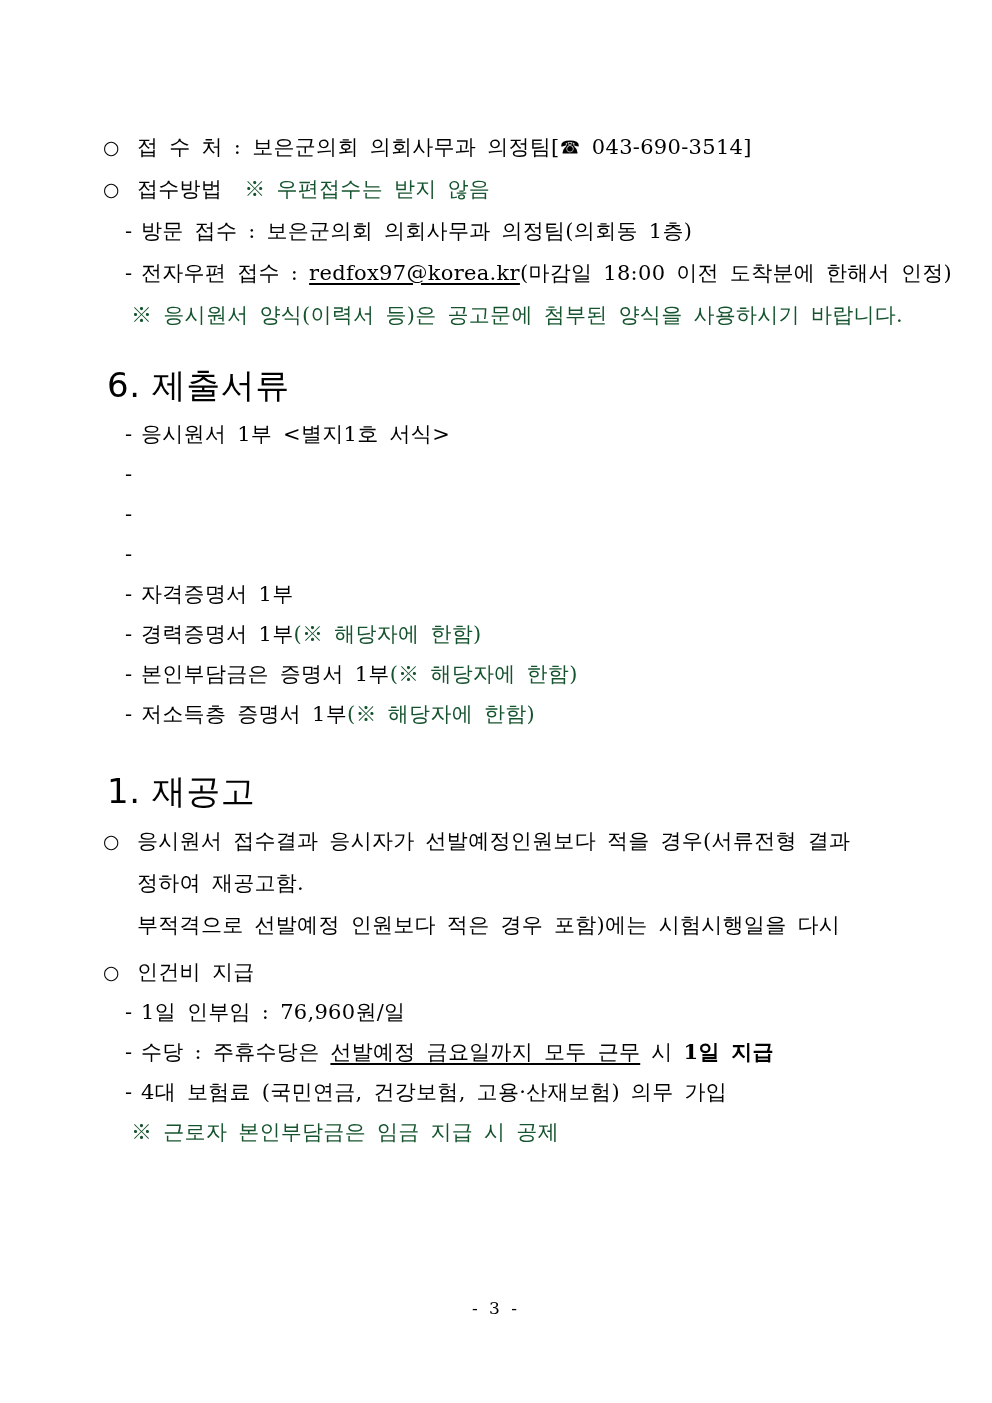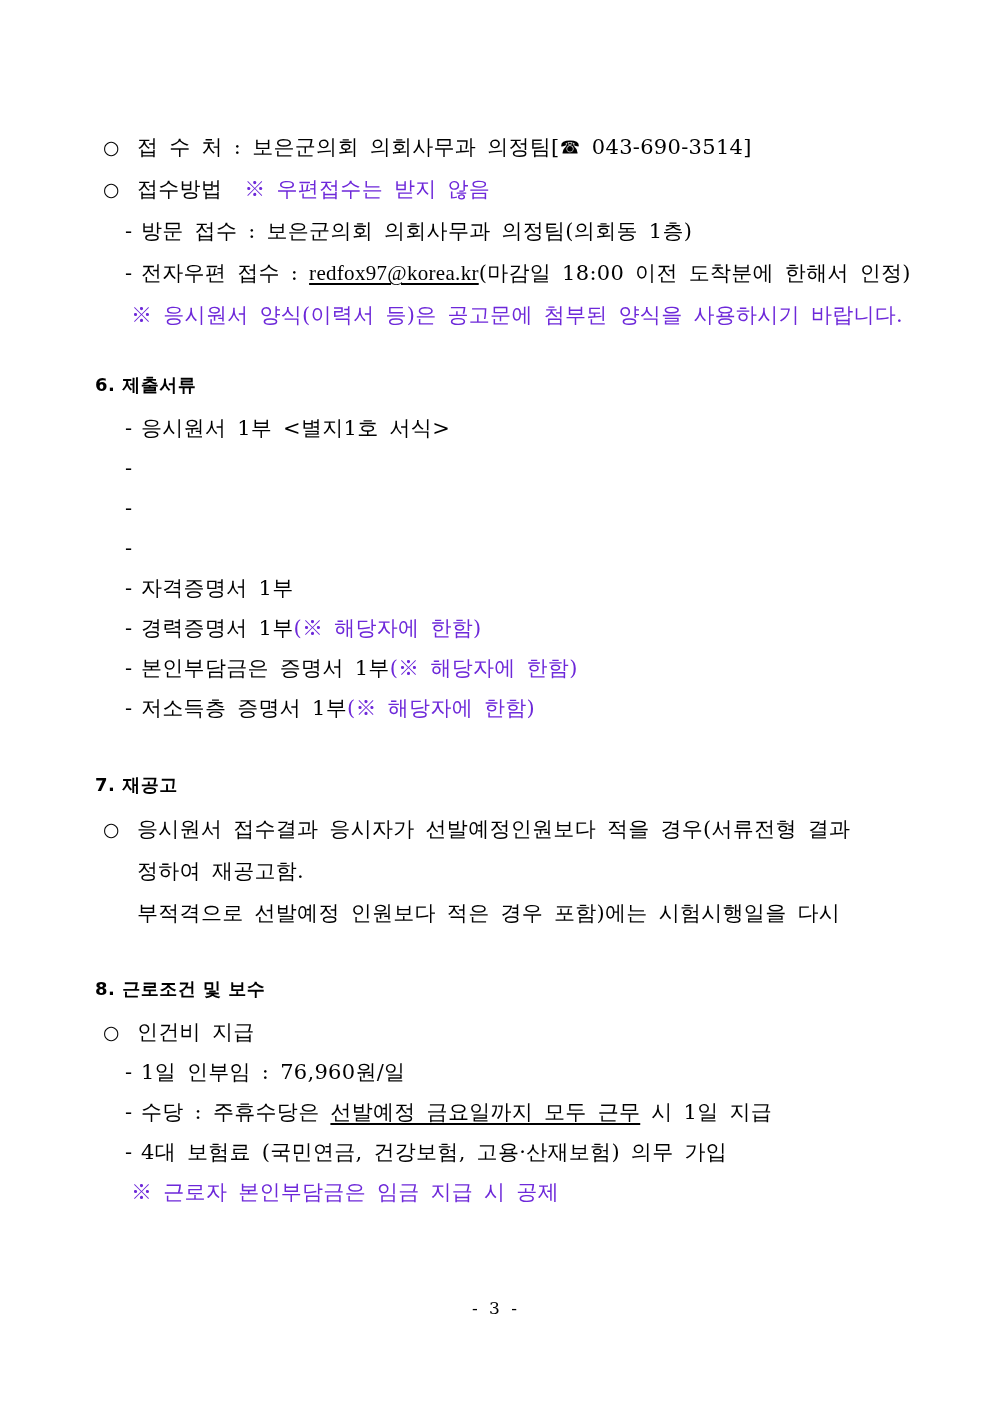--- a/index.html
+++ b/index.html
@@ -37,43 +37,42 @@
     font-size: 19px;
   }
   .marker-dash {
     flex: none;
     width: 46px;
     padding-left: 30px;
     box-sizing: border-box;
   }
   .indent-note { padding-left: 36px; }
   .cont-line { padding-left: 42px; }
-  .blue { color: #6d28d9; text-align: right; }
+  .blue { color: #14532d; text-align: right; }
   .section-title {
     font-family: "DejaVu Sans", "Liberation Sans", sans-serif;
-    font-weight: 700;
-    font-size: 18px;
+    font-weight: 400;
+    font-size: 34px;
     line-height: 34px;
     letter-spacing: 0.5px;
-    margin: 0;
+    margin: 12px;
     white-space: pre;
   }
   .mt-sec6 { margin-top: 32px; }
   .mt-sec7 { margin-top: 40px; }
   .mt-sec8 { margin-top: 38px; }
   .after-title { margin-top: 6px; }
   .email {
     text-decoration: underline;
     text-underline-offset: 3px;
     color: #000000;
     cursor: pointer;
-    font-family: Liberation Serif, serif;
   }
   .u { text-decoration: underline; text-underline-offset: 4px; }
-  .b { font-weight: 400; }
+  .b { font-weight: 700; }
   .footer {
     position: absolute;
     top: 1298px;
     left: 0;
     width: 100%;
     text-align: center;
     font-size: 17px;
     letter-spacing: 3px;
     font-family: "DejaVu Serif", "Liberation Serif", serif;
   }
@@ -135,35 +134,34 @@
       <div class="line">
         <span class="marker-dash">-</span>
         <span><span>본인부담금은 증명서 1부</span><span class="blue">(※ 해당자에 한함)</span></span>
       </div>
       <div class="line">
         <span class="marker-dash">-</span>
         <span><span>저소득층 증명서 1부</span><span class="blue">(※ 해당자에 한함)</span></span>
       </div>
     </div>
 
-    <h2 class="section-title mt-sec7">7. 재공고</h2>
+    <h2 class="section-title mt-sec7">1. 재공고</h2>
     <div class="after-title">
       <div class="line">
         <span class="marker-circle">○</span>
         <span>응시원서 접수결과 응시자가 선발예정인원보다 적을 경우(서류전형 결과</span>
       </div>
       <div class="line">
         <span class="cont-line">정하여 재공고함.</span>
       </div>
       <div class="line">
         <span class="cont-line">부적격으로 선발예정 인원보다 적은 경우 포함)에는 시험시행일을 다시</span>
       </div>
     </div>
 
-    <h2 class="section-title mt-sec8">8. 근로조건 및 보수</h2>
     <div class="tight after-title">
       <div class="line">
         <span class="marker-circle">○</span>
         <span>인건비 지급</span>
       </div>
       <div class="line">
         <span class="marker-dash">-</span>
         <span>1일 인부임 : 76,960원/일</span>
       </div>
       <div class="line">

